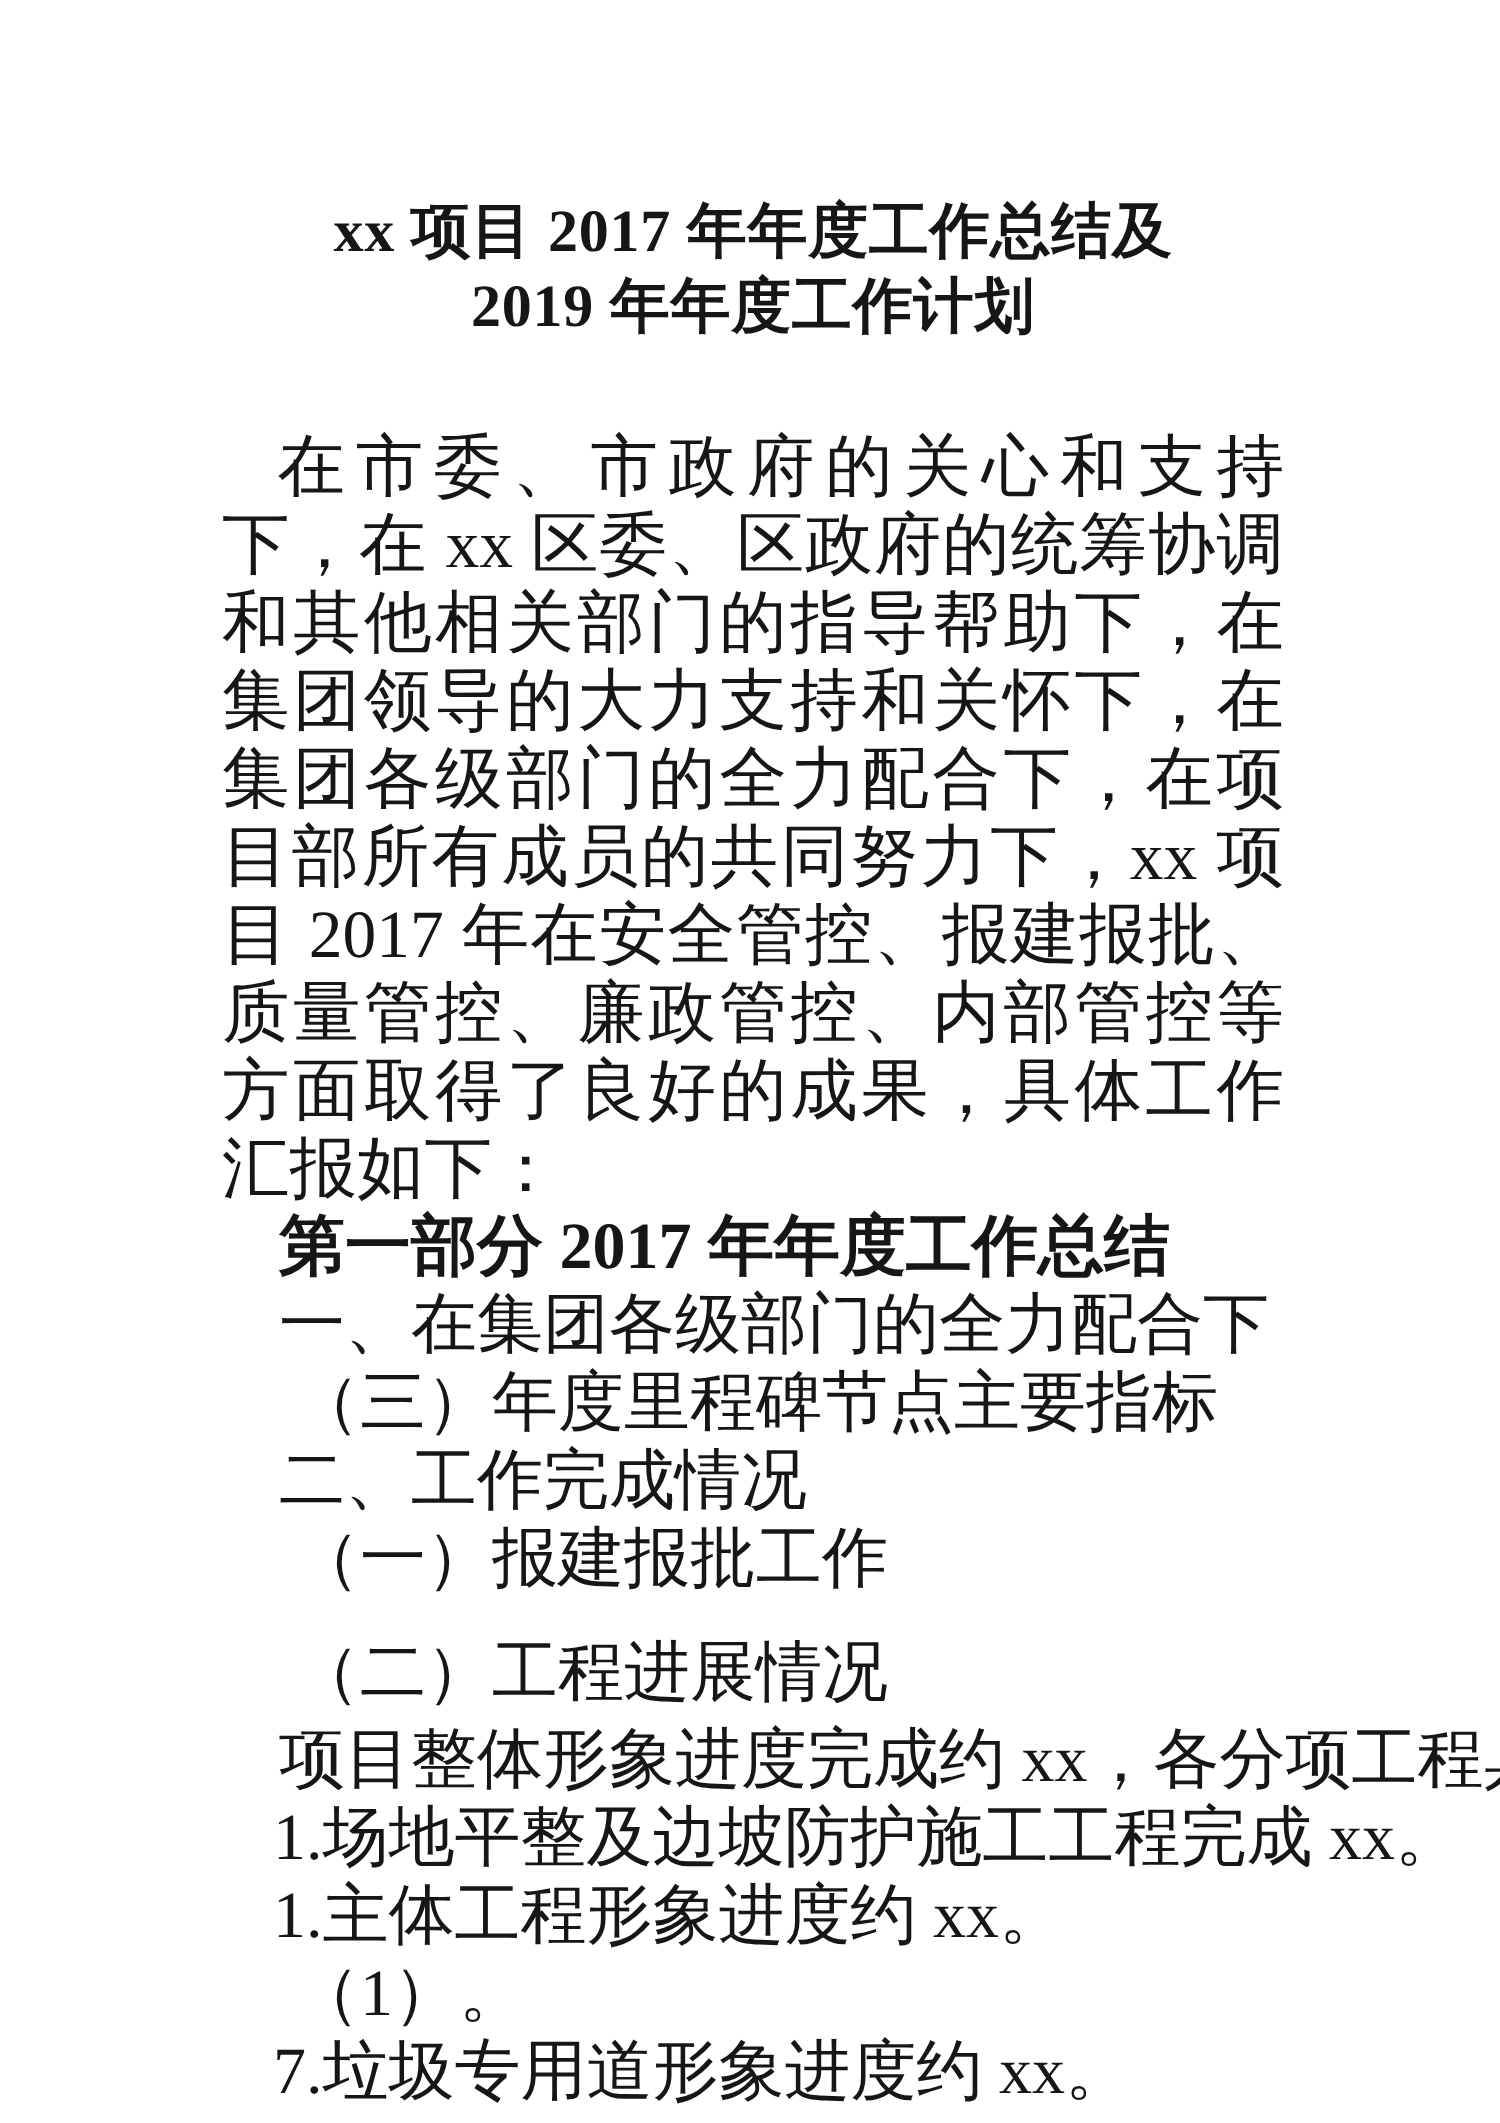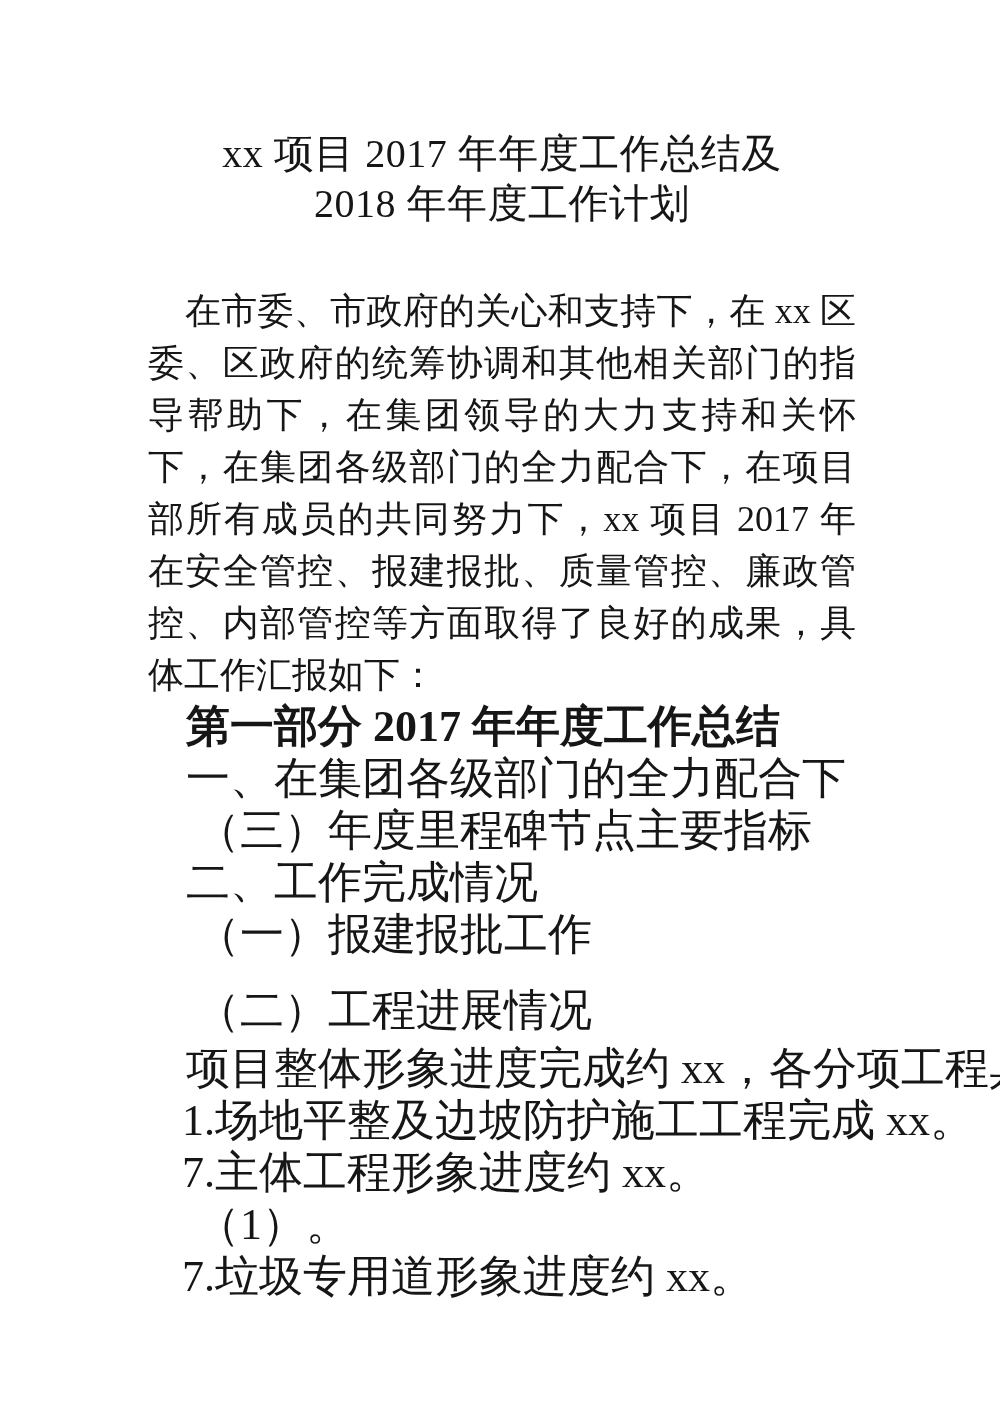--- a/index.html
+++ b/index.html
@@ -19,32 +19,32 @@
   .doc {
     box-sizing: border-box;
     width: 100%;
     height: 100%;
     padding: 129px 144px 0 148px;
   }
   .title {
     margin: 0 0 56px 0;
     font-size: 40px;
     line-height: 50px;
-    font-weight: 400;
+    font-weight: 700;
     text-align: center;
     letter-spacing: 0.5px;
   }
   .bodyline {
     font-size: 44px;
     line-height: 52px;
     margin: 0;
     white-space: nowrap;
   }
   .intro {
-    font-size: 36px;
+    font-size: 45px;
     line-height: 52px;
     margin: 0;
     text-align: justify;
     text-indent: 37px;
     white-space: normal;
   }
   .heading { font-weight: 700; }
   .l1  { margin-left: 38px; }  
   .l1n { margin-left: 34px; }  
   .l2  { margin-left: 48px; }  
@@ -52,21 +52,21 @@
   .gap-sm { margin-top: 6px; }
 </style>
 </head>
 <body>
 
 <div class="page">
   <div class="doc">
 
     <h1 class="title">
       <div>xx 项目 2017 年年度工作总结及</div>
-      <div>2018 年年度工作计划</div>
+      <div>2019 年年度工作计划</div>
     </h1>
 
     <p class="intro">在市委、市政府的关心和支持下，在 xx 区委、区政府的统筹协调和其他相关部门的指导帮助下，在集团领导的大力支持和关怀下，在集团各级部门的全力配合下，在项目部所有成员的共同努力下，xx 项目 2017 年在安全管控、报建报批、质量管控、廉政管控、内部管控等方面取得了良好的成果，具体工作汇报如下：</p>
 
     <div class="bodyline heading l1">第一部分 2017 年年度工作总结</div>
 
     <div class="bodyline l1">一、在集团各级部门的全力配合下</div>
 
 
     <div class="bodyline l2">（三）年度里程碑节点主要指标</div>
@@ -74,20 +74,20 @@
     <div class="bodyline l1">二、工作完成情况</div>
 
     <div class="bodyline l2">（一）报建报批工作</div>
 
     <div class="bodyline l2 gap">（二）工程进展情况</div>
 
     <div class="bodyline l1 gap-sm">项目整体形象进度完成约 xx，各分项工程具体进展如下：</div>
 
     <div class="bodyline l1n">1.场地平整及边坡防护施工工程完成 xx。</div>
 
-    <div class="bodyline l1n">7.主体工程形象进度约 xx。</div>
+    <div class="bodyline l1n">1.主体工程形象进度约 xx。</div>
 
     <div class="bodyline l2">（1）。</div>
 
     <div class="bodyline l1n">7.垃圾专用道形象进度约 xx。</div>
 
   </div>
 </div>
 
 </body></html>

